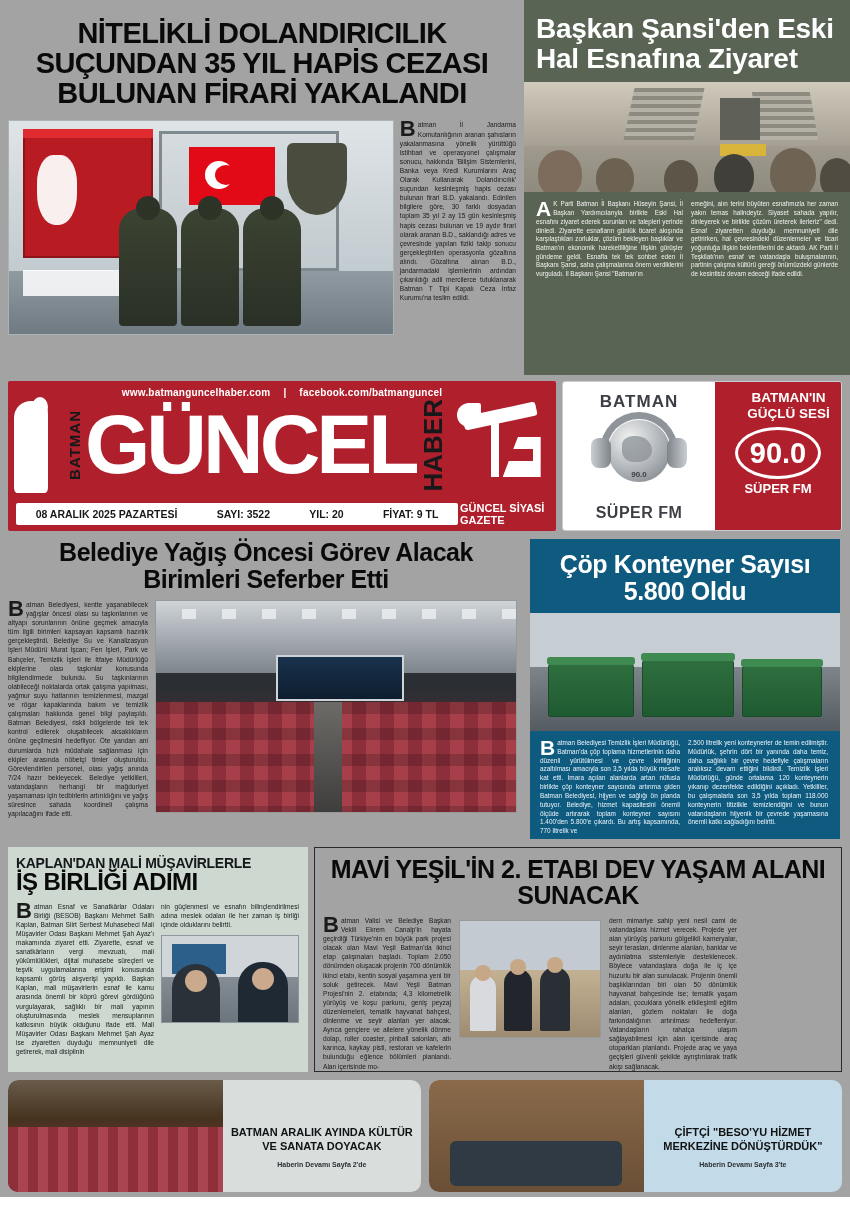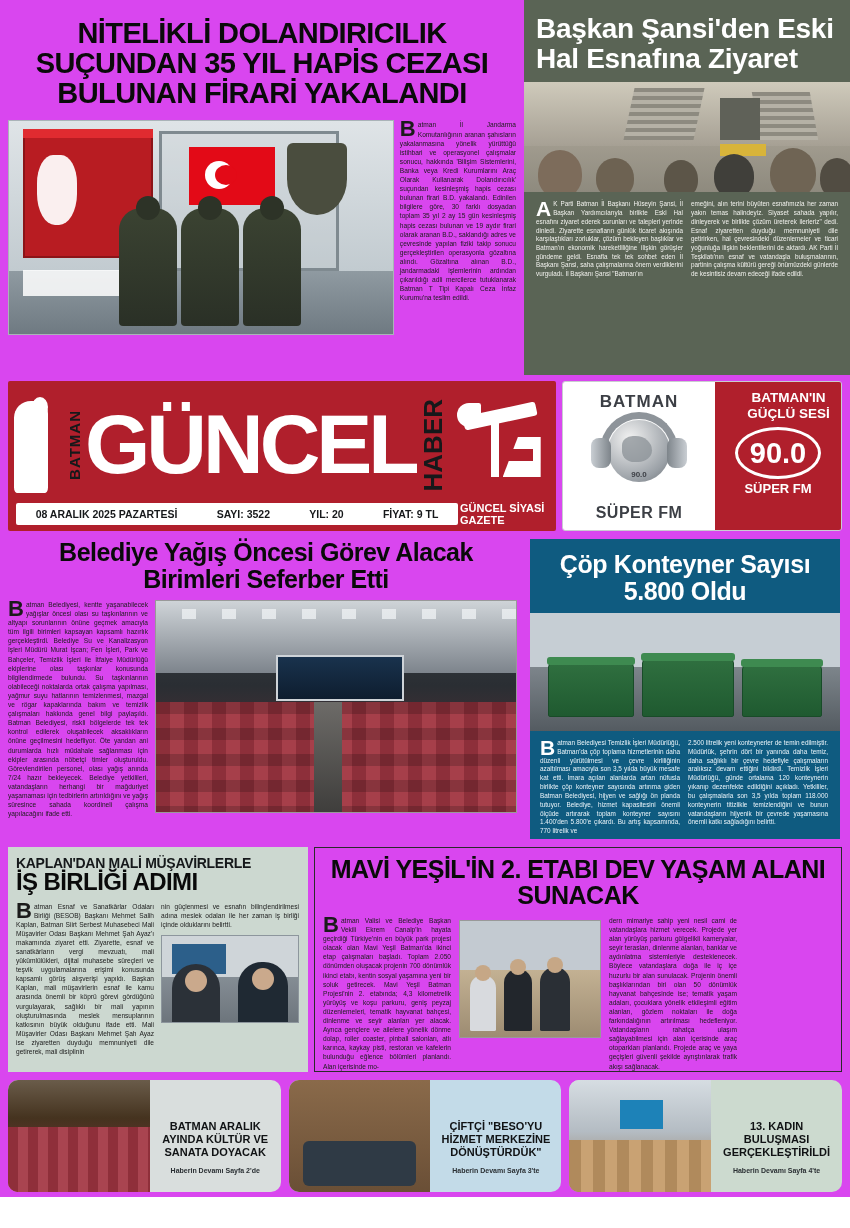--- a/index.html
+++ b/index.html
@@ -3,21 +3,21 @@
 <meta charset="utf-8">
 <title>Batman Güncel Haber</title>
 <style>
   * { box-sizing: border-box; margin: 0; padding: 0; }
   html, body {
     width: 850px; height: 1228px;
     background: #ffffff;
     font-family: "Liberation Sans", sans-serif;
     overflow: hidden;
   }
-  .page { position: relative; width: 850px; height: 1197px; background:#d946ef; }
+  .page { position: relative; width: 850px; height: 1197px; background:#a3a3a3; }
 
   
   .top-wrap { display:flex; width:850px; height:375px; }
   .top-left { width:524px; padding: 18px 8px 0 8px; }
   .lead-headline {
     font-weight: 800; font-size: 29px; line-height: 1.04;
     text-align: center; color:#0a0a0a; letter-spacing: -0.6px;
     font-family: "Liberation Sans", sans-serif;
   }
   .lead-body { display:flex; margin-top: 12px; gap: 6px; }
@@ -311,20 +311,25 @@
           </div>
         <div class="col">
             <div class="body-text light">emeğini, alın terini büyüten esnafımızla her zaman yakın temas halindeyiz. Siyaset sahada yapılır, dinleyerek ve birlikte çözüm üreterek ilerleriz" dedi. Esnaf ziyaretten duyduğu memnuniyeti dile getirirken, hal çevresindeki düzenlemeler ve ticari yoğunluğa ilişkin beklentilerini de aktardı. AK Parti İl Teşkilatı'nın esnaf ve vatandaşla buluşmalarının, partinin çalışma kültürü gereği önümüzdeki günlerde de kesintisiz devam edeceği ifade edildi.</div>
           </div>
       </div>
     </div>
   </div>
 
   <div class="masthead">
     <div class="mh-left">
+      <div class="mh-urls">
+        <span>www.batmanguncelhaber.com</span>
+        <span class="sep">|</span>
+        <span>facebook.com/batmanguncel</span>
+      </div>
       <div class="mh-logo-row">
         <div class="mh-silhouette">
           <div class="fig"></div>
             <div class="fig2"></div>
         </div>
         <div class="mh-batman">BATMAN</div>
         <div class="mh-guncel">GÜNCEL</div>
         <div class="mh-haber">HABER</div>
         <div class="mh-derrick">
           <div class="arm"></div>
@@ -462,24 +467,15 @@
         <div class="t-more">Haberin Devamı Sayfa 2'de</div>
       </div>
     </div>
     <div class="teaser t2">
       <div class="t-photo ph-office"></div>
       <div class="t-text">
         <div class="t-title">ÇİFTÇİ "BESO'YU HİZMET MERKEZİNE DÖNÜŞTÜRDÜK"</div>
         <div class="t-more">Haberin Devamı Sayfa 3'te</div>
       </div>
     </div>
-    <div class="teaser t3">
-      <div class="t-photo ph-meet">
-          <div class="ph-scr"></div>
-        </div>
-      <div class="t-text">
-        <div class="t-title">13. KADIN BULUŞMASI GERÇEKLEŞTİRİLDİ</div>
-        <div class="t-more">Haberin Devamı Sayfa 4'te</div>
-      </div>
-    </div>
   </div>
 
 </div>
 
 </body></html>

